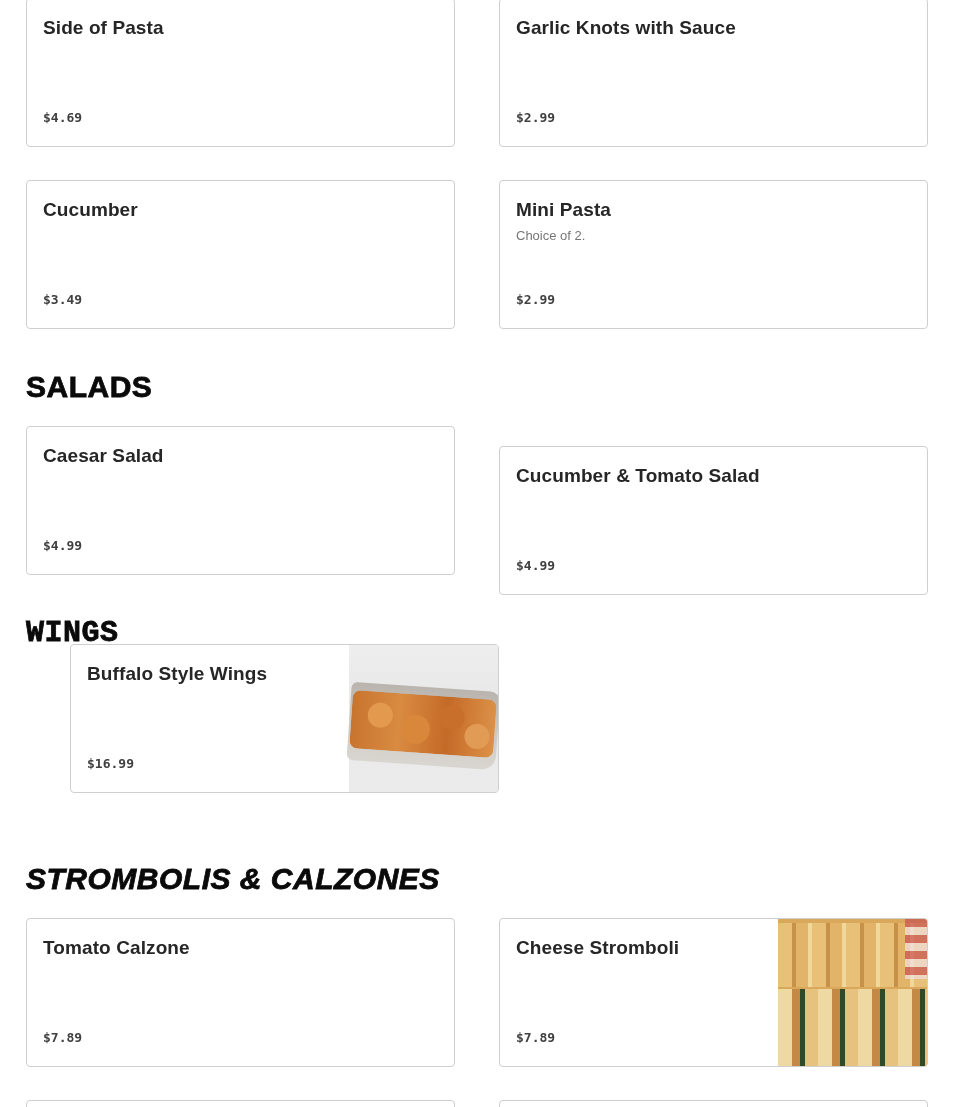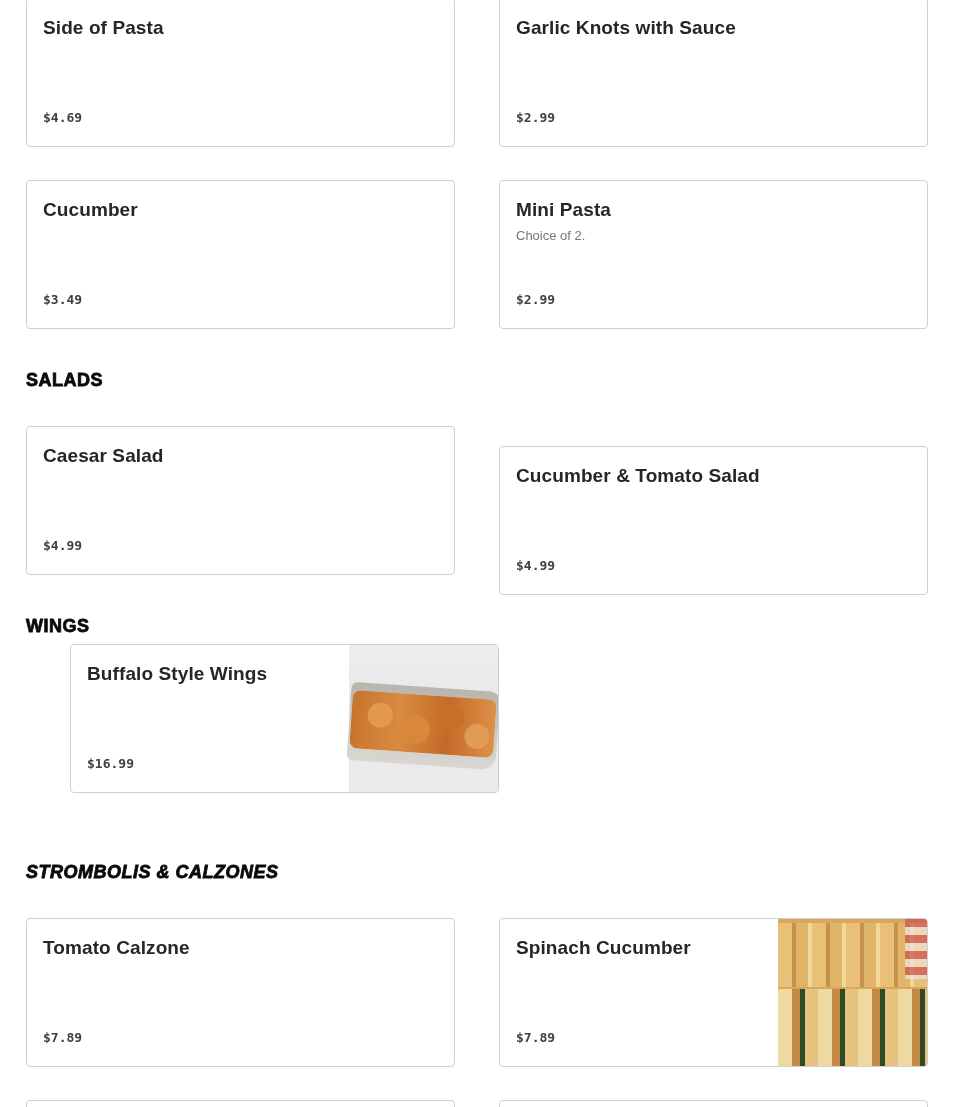--- a/index.html
+++ b/index.html
@@ -40,21 +40,21 @@
   .card .thumb {
     position: absolute;
     right: 0; top: 0;
     width: 149px; height: 149px;
   }
   .section-title {
     position: absolute;
     left: 26px;
     font-family: "Liberation Sans", sans-serif;
     font-weight: 900;
-    font-size: 18px;
+    font-size: 30px;
     letter-spacing: 0.5px;
     color: #0a0a0a;
     -webkit-text-stroke: 0.8px #0a0a0a;
   }
   .col-l { left: 26px; }
   .col-r { left: 499px; }
   .wings-img {
     background: linear-gradient(180deg, #eeeeee 0%, #e9e9e9 30%, #ebebeb 100%);
   }
   .wings-img .tray {
@@ -115,37 +115,37 @@
 <h2 class="section-title" style="top:370px;">SALADS</h2>
 <div class="card col-l" style="top:426px;">
   <span class="name">Caesar Salad</span>
   <span class="price">$4.99</span>
 </div>
 <div class="card col-r" style="top:426px;margin-top:20px;">
   <span class="name">Cucumber &amp; Tomato Salad</span>
   <span class="price">$4.99</span>
 </div>
 
-<h2 class="section-title" style="top:616px;">WINGS</h2>
+<h2 class="section-title" style="top:616px;font-family:Liberation Mono, monospace;">WINGS</h2>
 <div class="card col-l" style="top:644px;margin-left:44px;">
   <span class="name">Buffalo Style Wings</span>
   <span class="price">$16.99</span>
   <div class="thumb wings-img">
     <div class="tray"></div>
     <div class="food"></div>
   </div>
 </div>
 
 <h2 class="section-title" style="top:862px;font-style:italic;">STROMBOLIS &amp; CALZONES</h2>
 <div class="card col-l" style="top:918px;">
   <span class="name">Tomato Calzone</span>
   <span class="price">$7.89</span>
 </div>
 <div class="card col-r" style="top:918px;">
-  <span class="name">Spinach Cucumber</span>
+  <span class="name">Cheese Stromboli</span>
   <span class="price">$7.89</span>
   <div class="thumb stromboli-img">
     <div class="loaf1"></div>
     <div class="loaf2"></div>
     <div class="check"></div>
   </div>
 </div>
 
 <div class="card col-l" style="top:1100px;"></div>
 <div class="card col-r" style="top:1100px;"></div>

